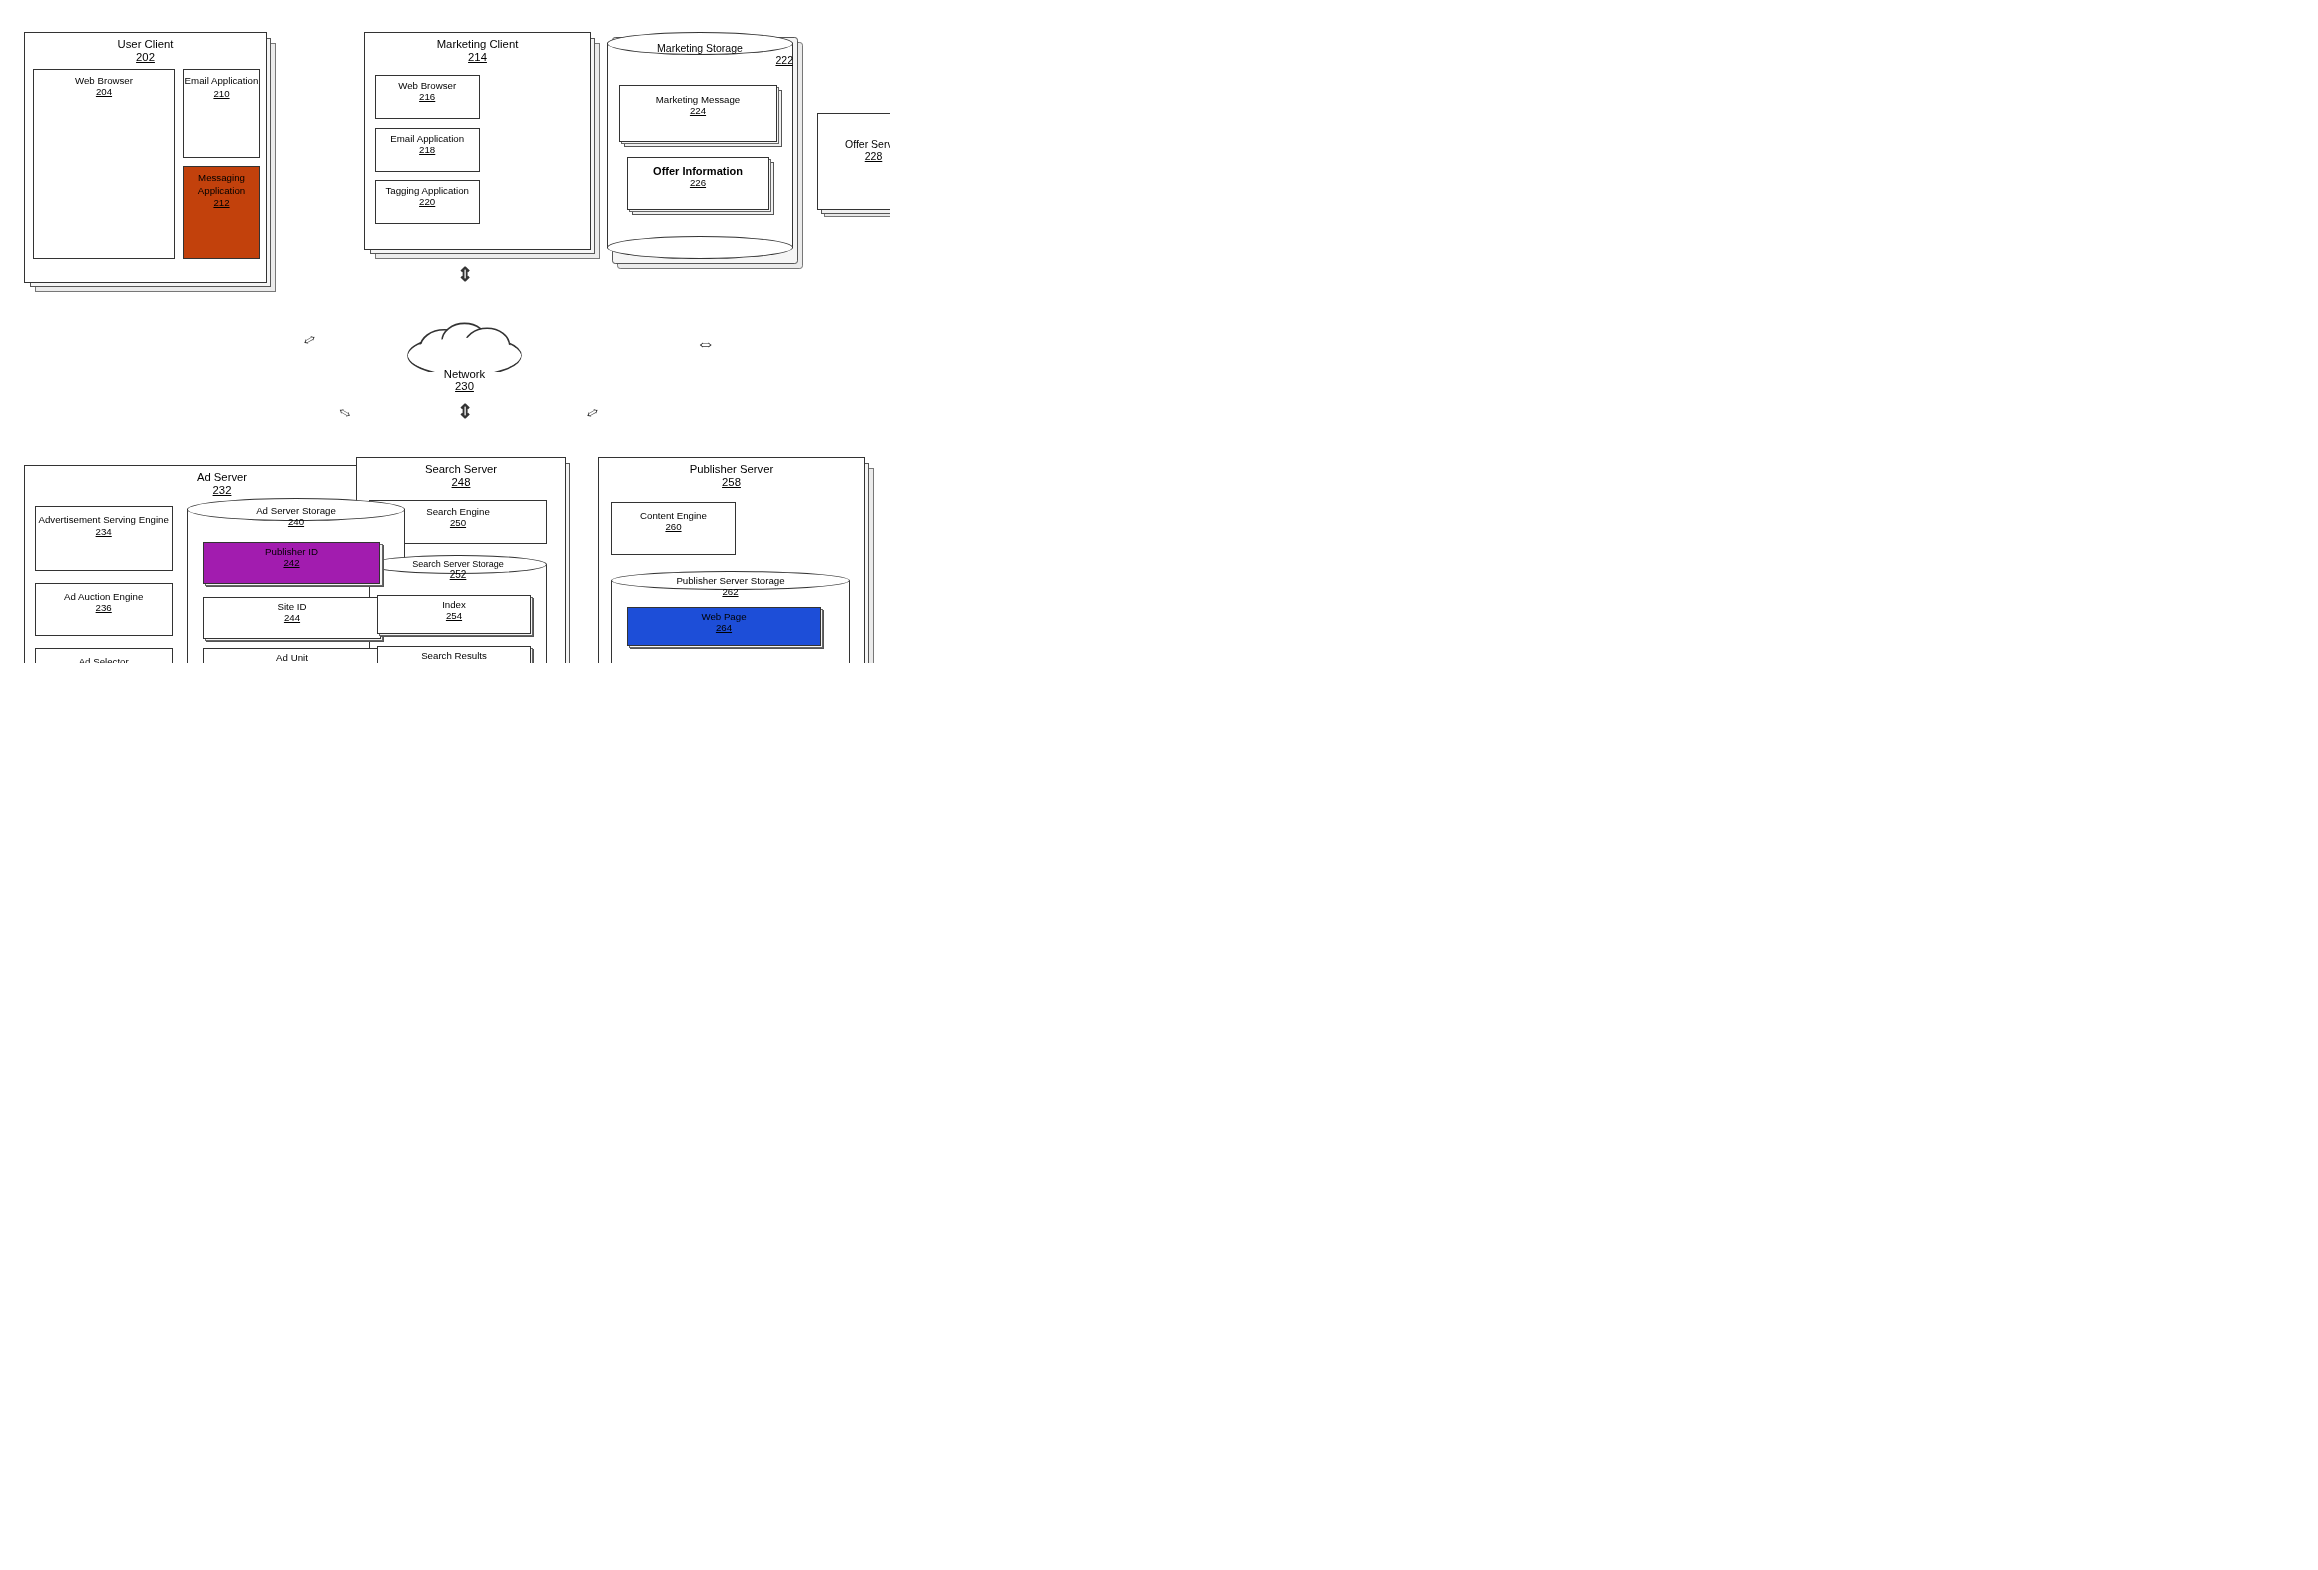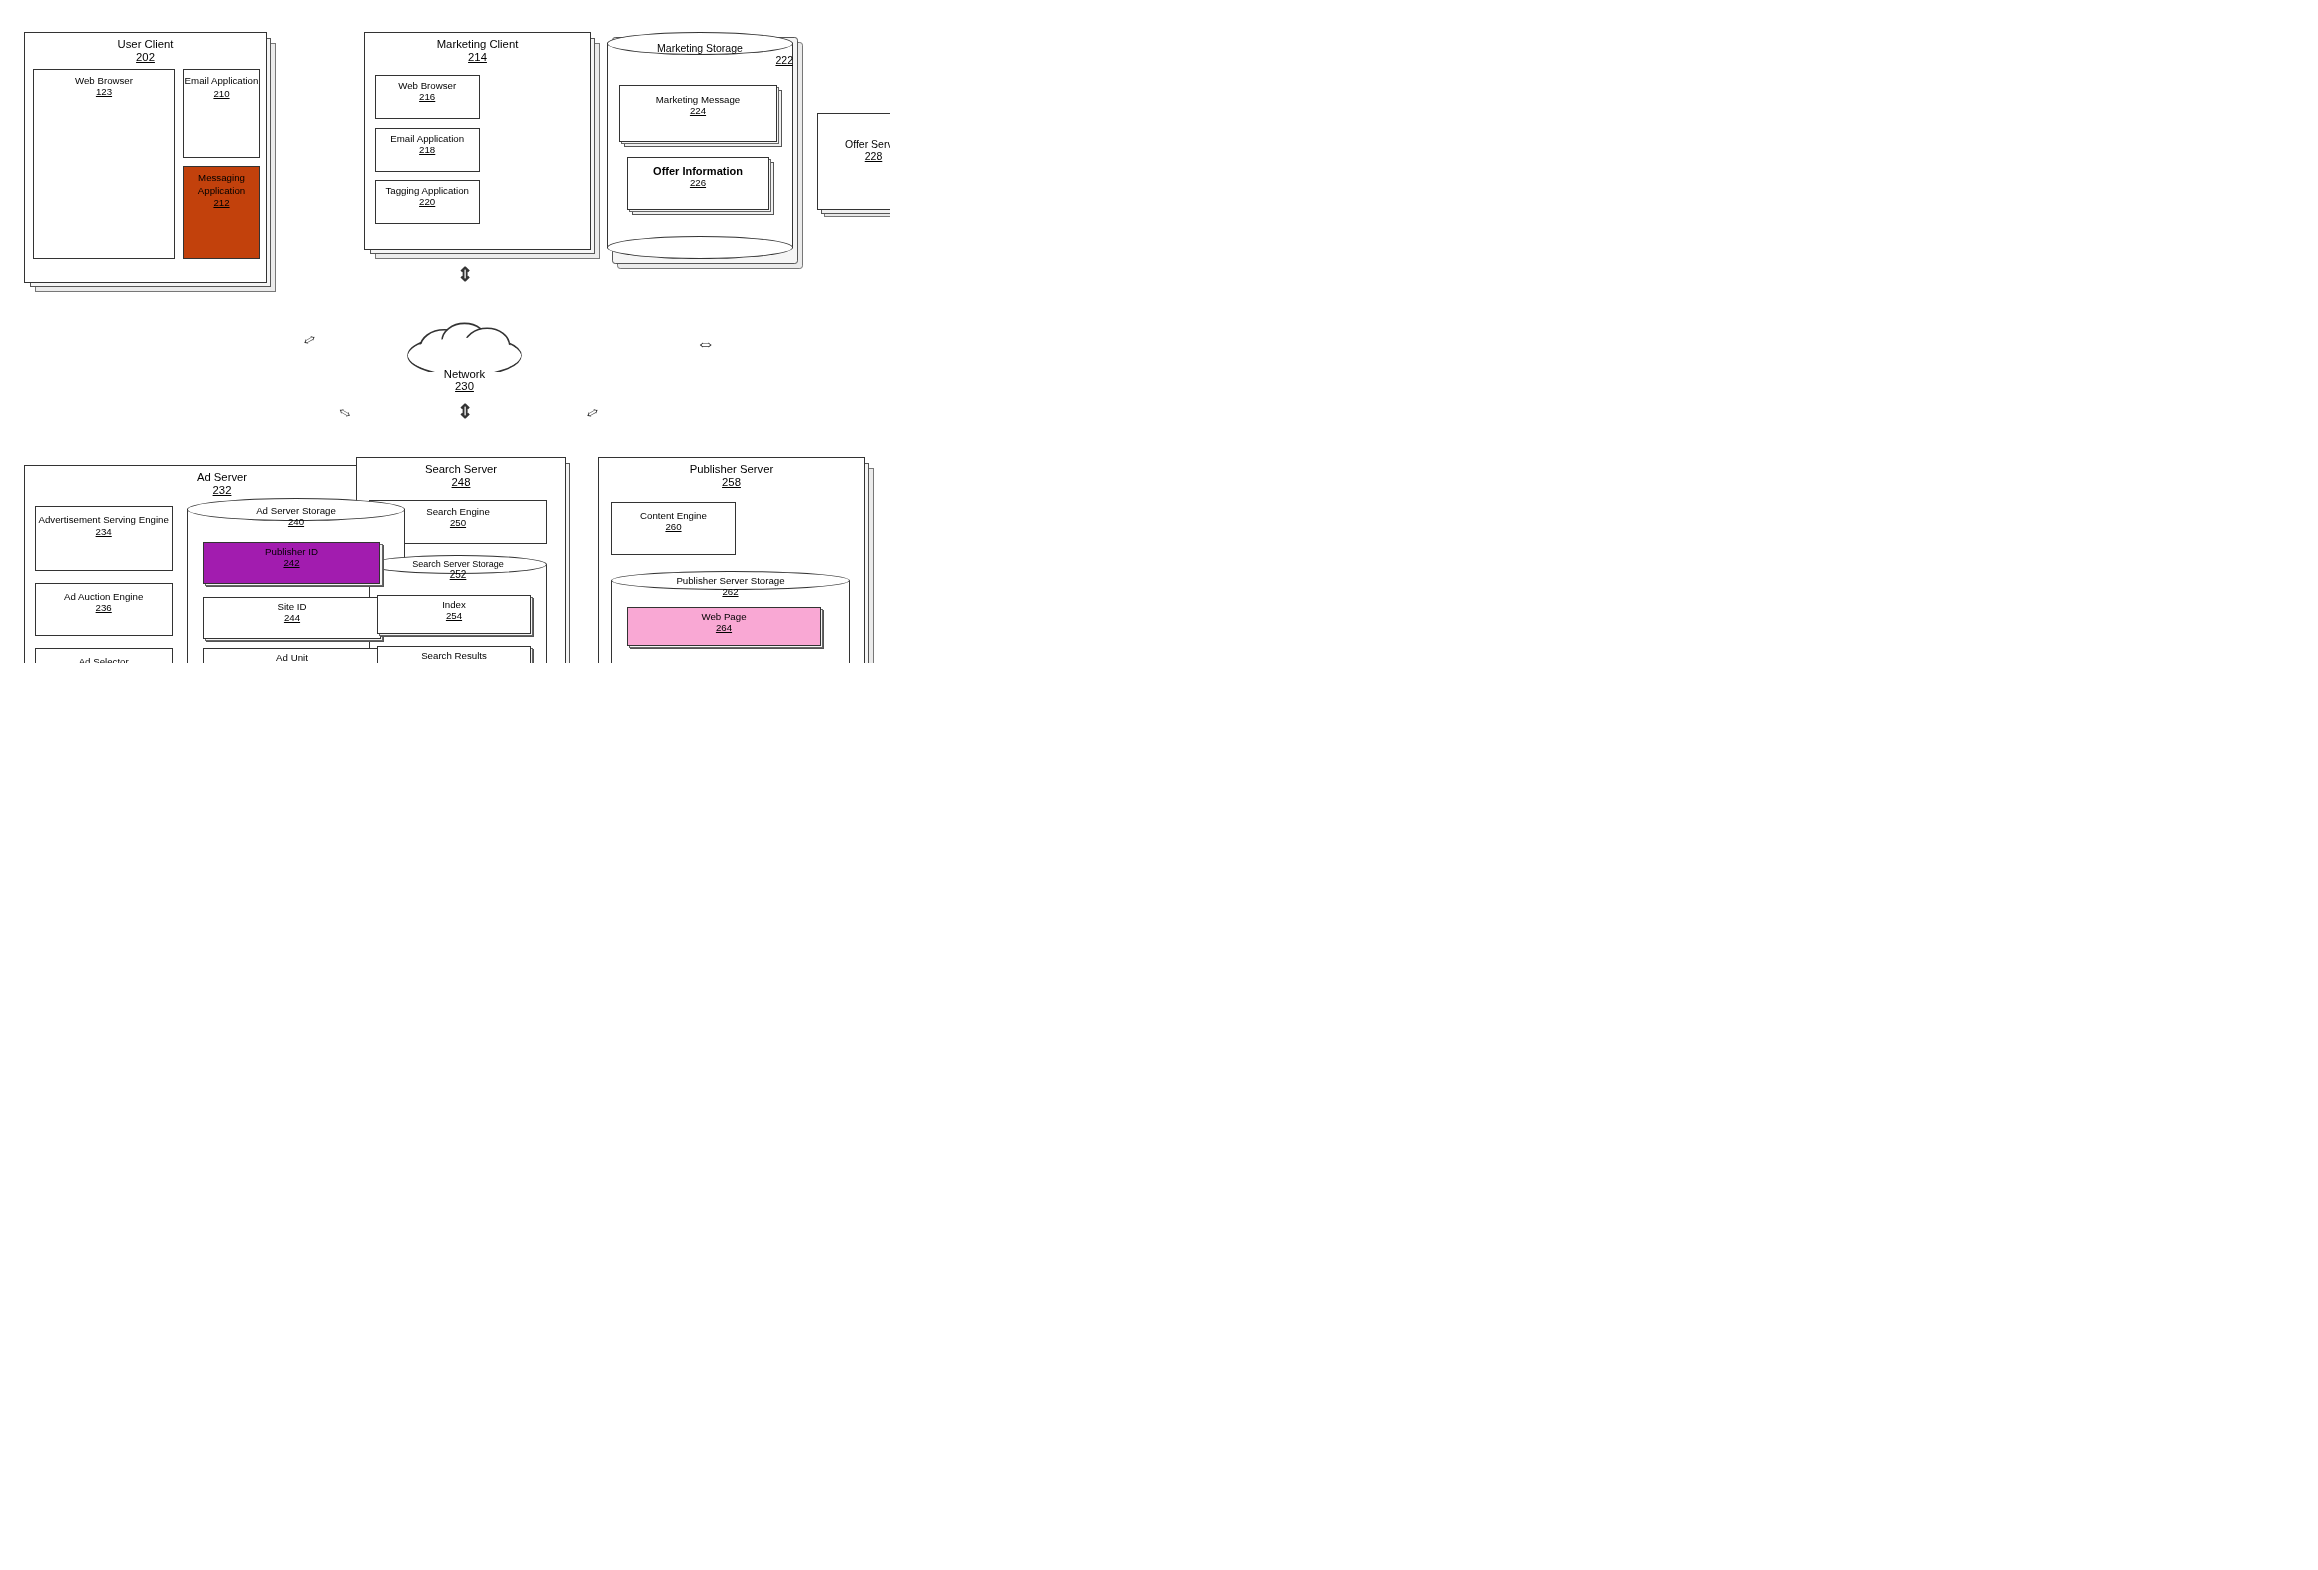--- a/index.html
+++ b/index.html
@@ -45,21 +45,21 @@
 
   <div class="outer-box" style="left:8px; top:16px; width:243px; height:251px;">
 
     <div style="position:absolute; top:4.9px; left:4.9px; right:-4.9px; bottom:-4.9px; border:1.6px solid #555; background:#f5f5f5; z-index:-1;"></div>
     <div style="position:absolute; top:9.7px; left:9.7px; right:-9.7px; bottom:-9.7px; border:1.6px solid #777; background:#ebebeb; z-index:-2;"></div>
     <div class="outer-box-title">User Client</div>
     <div class="outer-box-num">202</div>
 
     <div style="position:absolute; left:8px; top:36px; width:142px; height:190px; border:1.6px solid #333; background:#fff;">
       <div style="text-align:center; padding-top:4.9px; font-size:9.7px;">Web Browser</div>
-      <div style="text-align:center; text-decoration:underline; font-size:9.7px;">123</div>
+      <div style="text-align:center; text-decoration:underline; font-size:9.7px;">204</div>
 
     </div>
 
     <div style="position:absolute; left:158px; top:36px; width:77px; height:89px; border:1.6px solid #333; background:#fff;">
       <div style="text-align:center; padding-top:4.9px; font-size:9.7px; line-height:1.3;">Email Application</div>
       <div style="text-align:center; text-decoration:underline; font-size:9.7px;">210</div>
     </div>
 
     <div style="position:absolute; left:158px; top:133px; width:77px; height:93px; border:1.6px solid #333; background:#c2410c;">
       <div style="text-align:center; padding-top:4.9px; font-size:9.7px; line-height:1.3;">Messaging Application</div>
@@ -291,21 +291,21 @@
       <div style="position:absolute; bottom:0; width:100%; height:19.4px; border:1.6px solid #333; border-radius:50%; background:#fff; z-index:3;"></div>
 
       <div style="position:absolute; top:4px; width:100%; text-align:center; z-index:4;">
         <div style="font-size:9.7px;">Publisher Server Storage</div>
         <div style="text-decoration:underline; font-size:9.7px;">262</div>
       </div>
 
       <div style="position:absolute; top:36px; left:16px; z-index:4;">
         <div style="position:absolute; top:3.2px; left:3.2px; width:194px; height:39px; border:1.6px solid #555; background:#f0f0f0; z-index:0;"></div>
         <div style="position:absolute; top:1.6px; left:1.6px; width:194px; height:39px; border:1.6px solid #666; background:#f5f5f5; z-index:1;"></div>
-        <div style="position:relative; width:194px; height:39px; border:1.6px solid #333; background:#f9a8d4; z-index:2; text-align:center;">
+        <div style="position:relative; width:194px; height:39px; border:1.6px solid #333; background:#1d4ed8; z-index:2; text-align:center;">
           <div style="padding-top:3.2px; font-size:9.7px;">Web Page</div>
           <div style="text-decoration:underline; font-size:9.7px;">264</div>
         </div>
       </div>
     </div>
   </div>
 
 </div>
 
 

